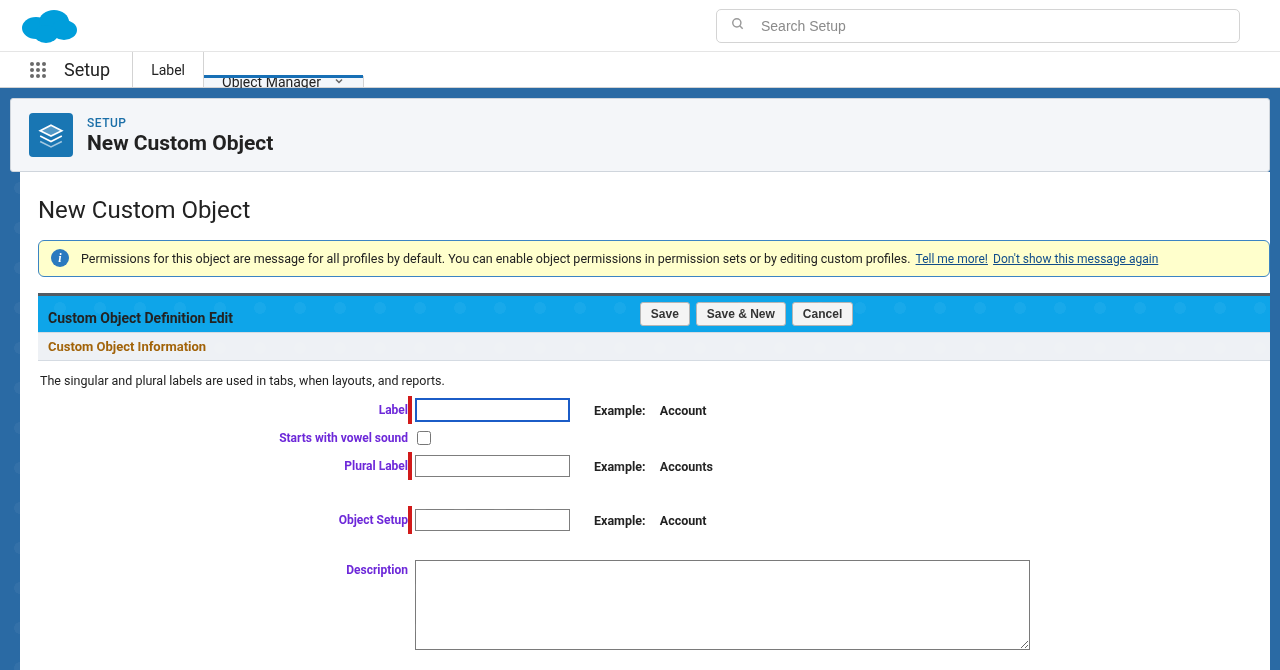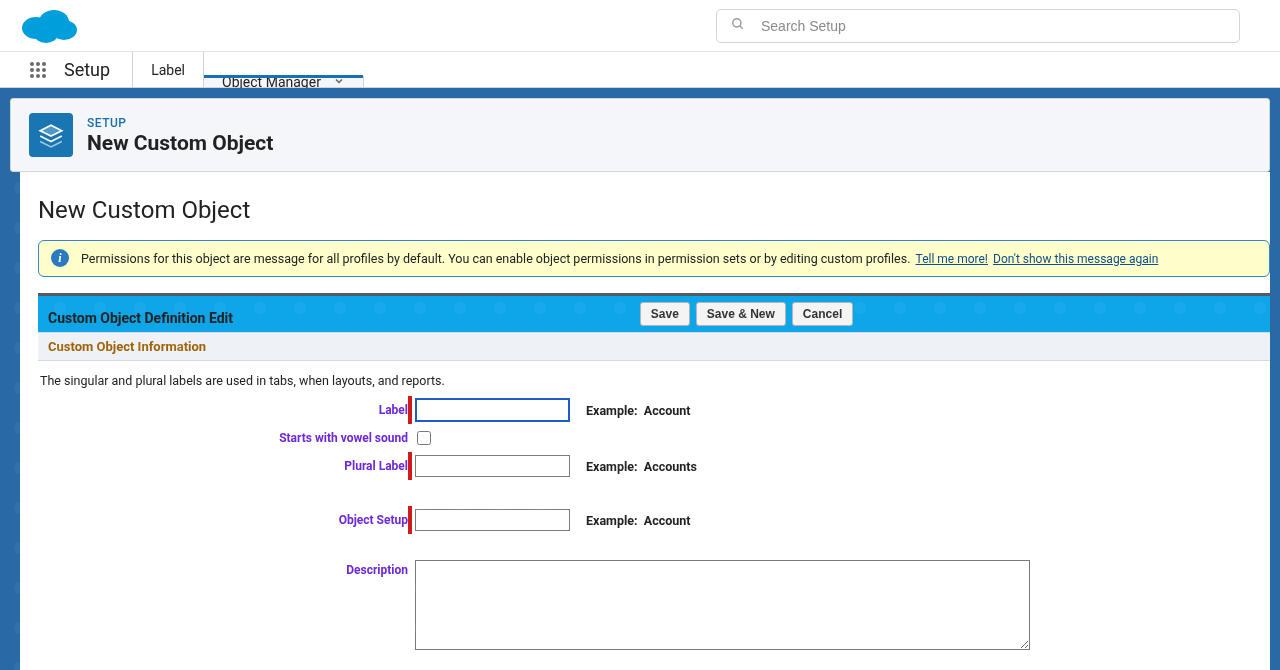--- a/index.html
+++ b/index.html
@@ -240,21 +240,21 @@
   .tinput {
     width: 155px;
     height: 22px;
     border: 1px solid #7d7d7d;
     padding: 1px 3px;
     font-size: 12px;
   }
   .tinput.focus { border: 2px solid #1b5cc7; outline: none; width:155px; height:24px; }
   .tcheck { width: 14px; height: 14px; margin-left: 2px; }
   .example { margin-left: 16px; }
-  .example strong { font-weight: 700; }
+  .example strong { font-weight: 700; margin-left: 8px; }
   .spacer { height: 26px; }
   .tarea {
     width: 615px;
     height: 90px;
     border: 1px solid #7a7a7a;
     resize: both;
     padding: 4px;
     font-family: inherit;
     font-size: 12px;
   }

